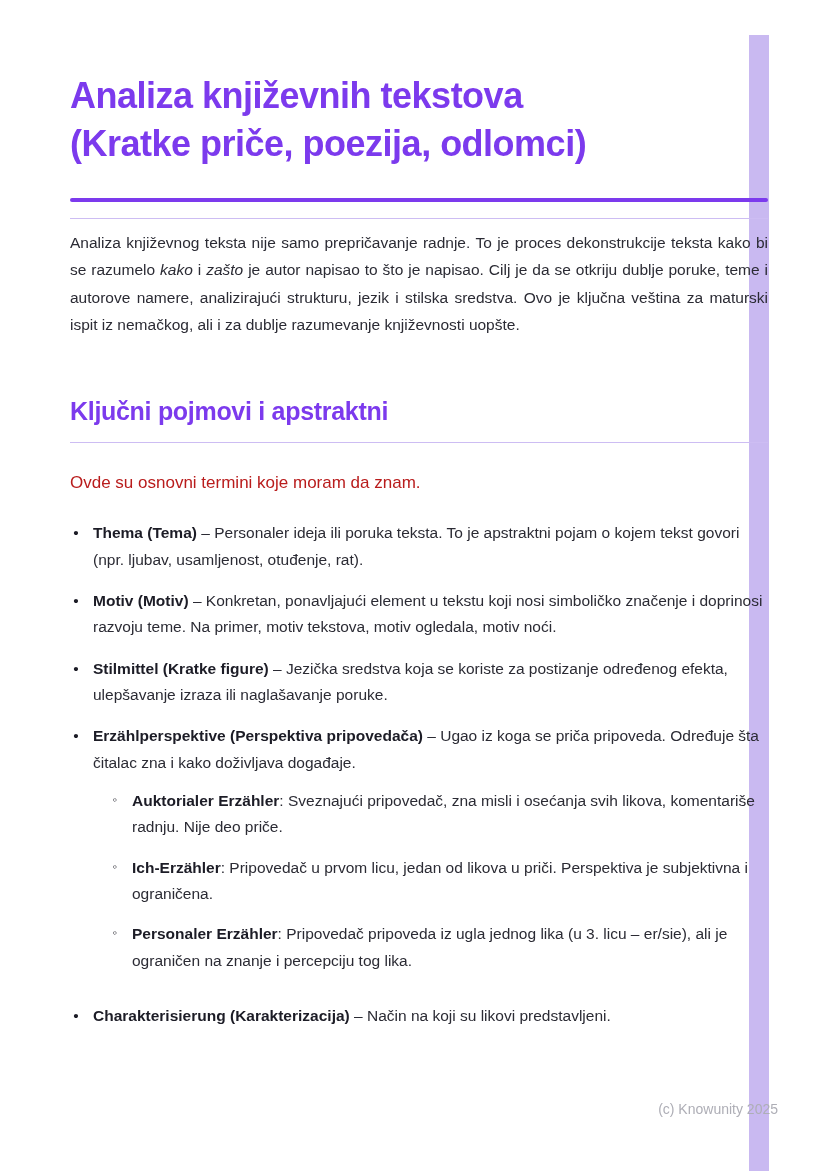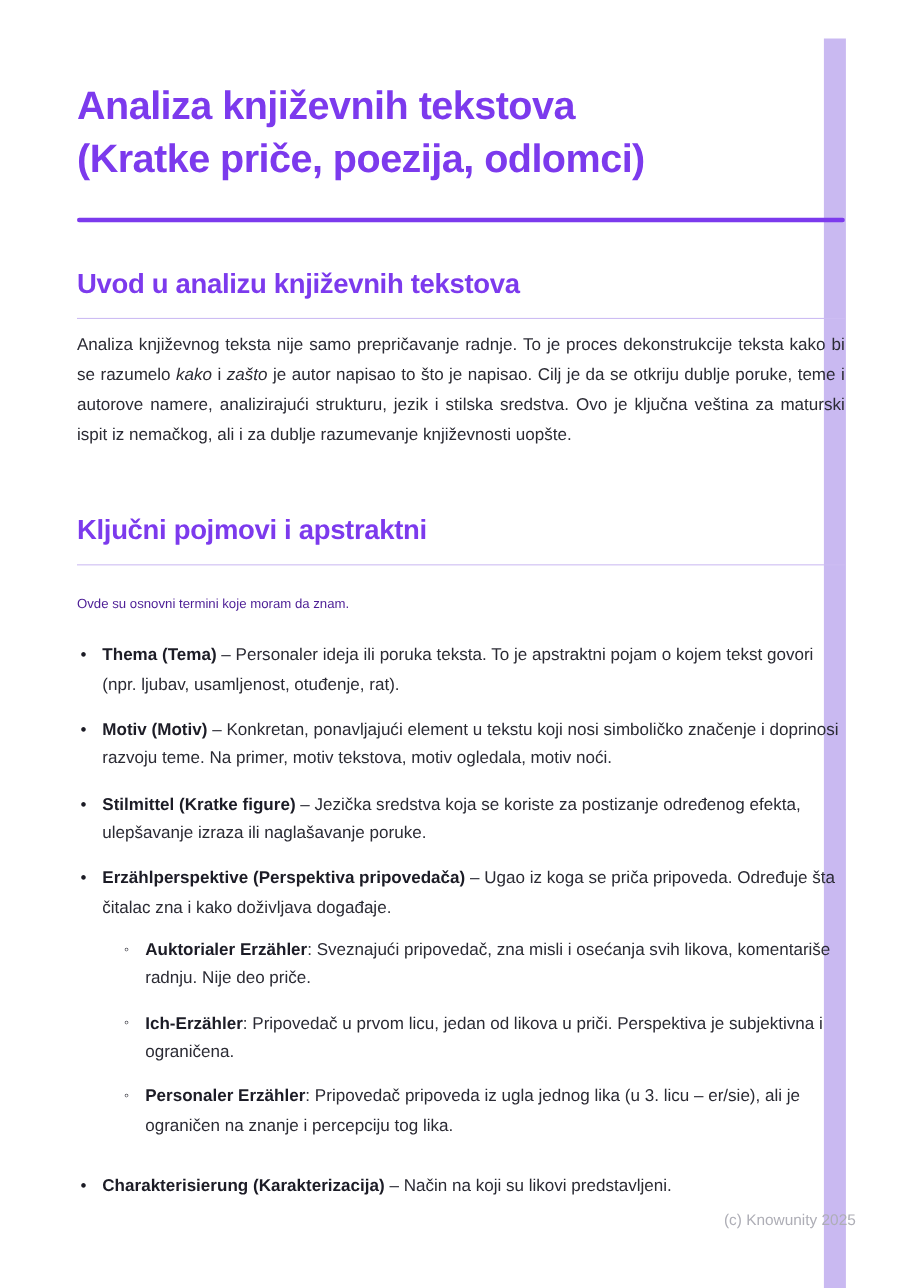--- a/index.html
+++ b/index.html
@@ -65,23 +65,23 @@
   p.intro-paragraph {
     margin-top: 10px;
     font-size: 15.5px;
     line-height: 1.78;
     text-align: justify;
     color: #2b2b34;
   }
 
   p.lead-text {
     margin-top: 26px;
-    font-size: 12px;
+    font-size: 17px;
     line-height: 1.6;
-    color: #4c1d95;
+    color: #b91c1c;
   }
 
   ul.term-list {
     list-style: none;
     margin-top: 24px;
   }
 
   ul.term-list > li {
     display: flex;
     gap: 11px;
@@ -133,21 +133,20 @@
 <body>
 
 <div class="side-accent"></div>
 
 <div class="page">
 
   <h1 class="doc-title">Analiza književnih tekstova (Kratke priče, poezija, odlomci)</h1>
   <div class="title-divider"></div>
 
   <section class="intro-section">
-    <h2 class="section-heading">Uvod u analizu književnih tekstova</h2>
     <div class="heading-underline"></div>
     <p class="intro-paragraph"><span>Analiza književnog teksta nije samo prepričavanje radnje. To je proces dekonstrukcije teksta kako bi se razumelo </span><i>kako</i><span> i </span><i>zašto</i><span> je autor napisao to što je napisao. Cilj je da se otkriju dublje poruke, teme i autorove namere, analizirajući strukturu, jezik i stilska sredstva. Ovo je ključna veština za maturski ispit iz nemačkog, ali i za dublje razumevanje književnosti uopšte.</span></p>
   </section>
 
   <section class="terms-section">
     <h2 class="section-heading">Ključni pojmovi i apstraktni</h2>
     <div class="heading-underline"></div>
     <p class="lead-text">Ovde su osnovni termini koje moram da znam.</p>
 
     <ul class="term-list">

